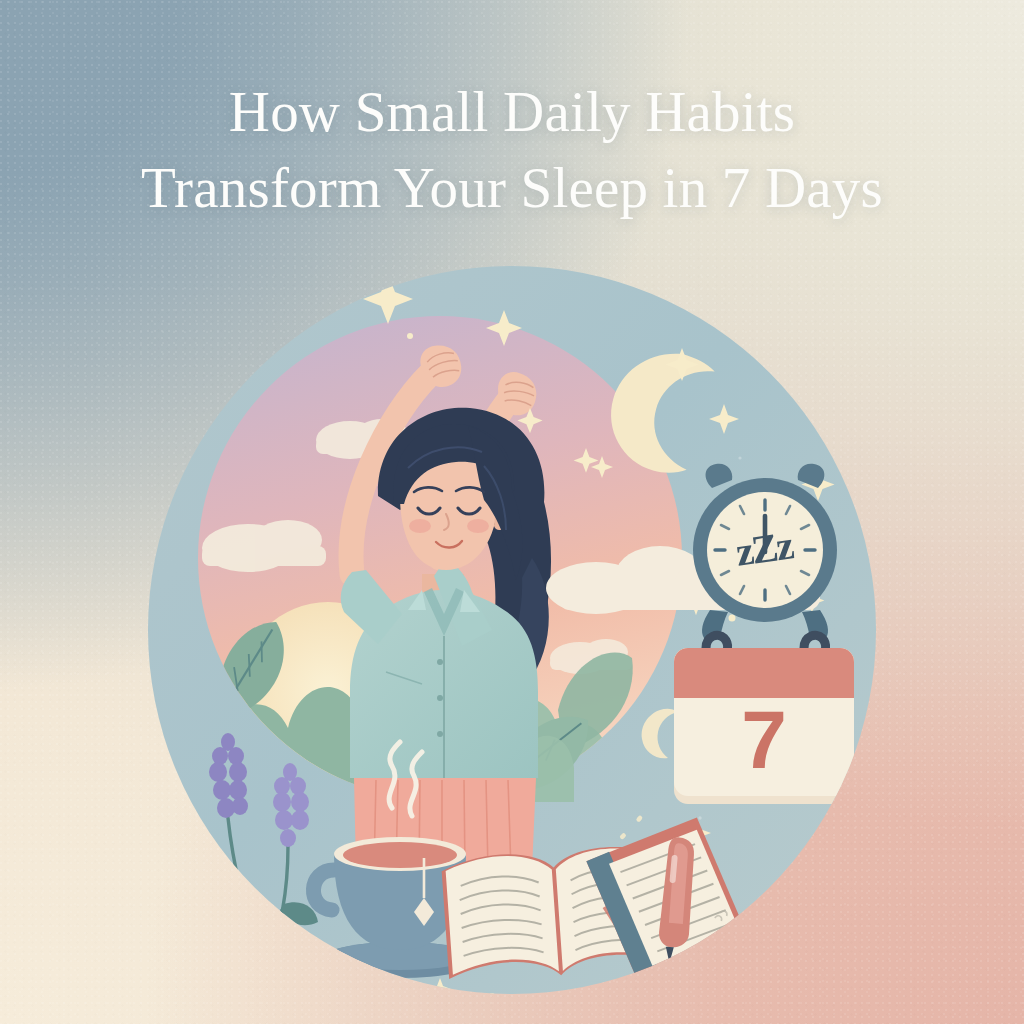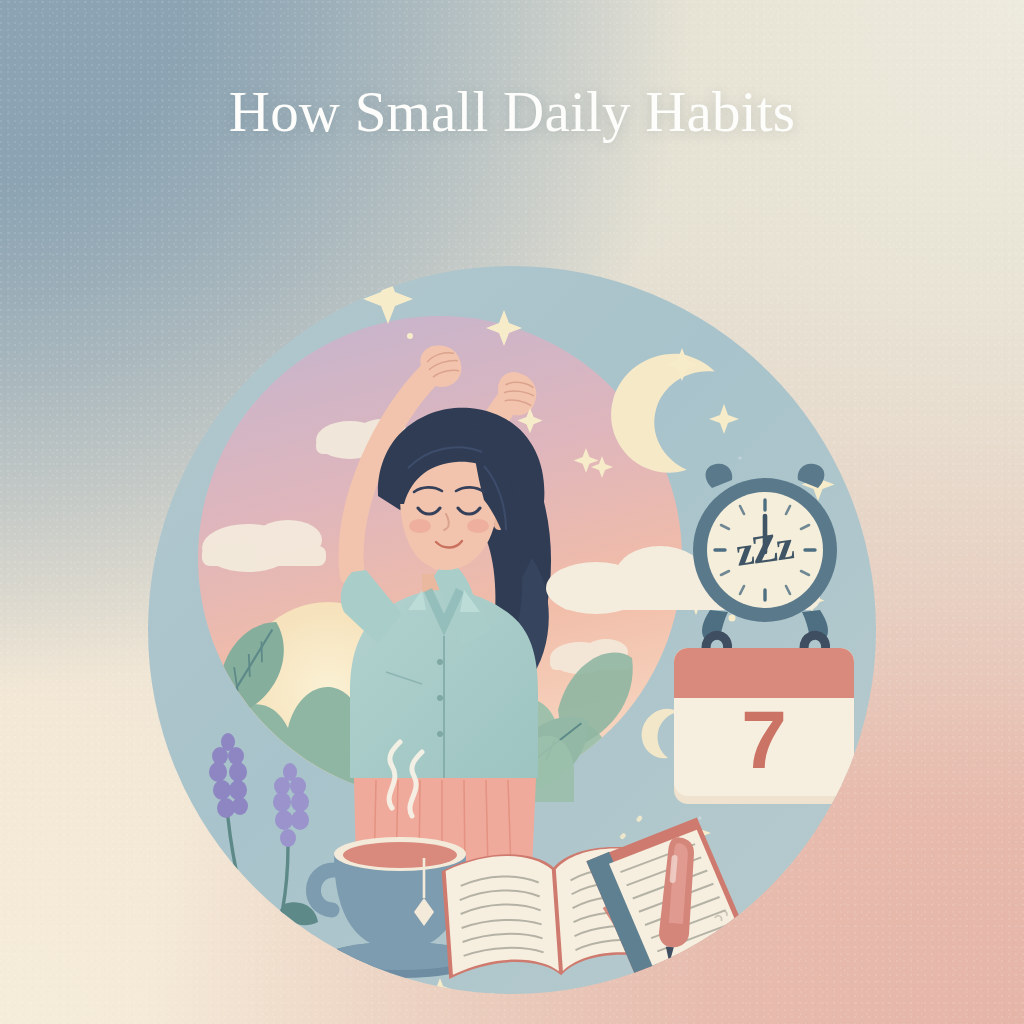--- a/index.html
+++ b/index.html
@@ -45,20 +45,21 @@
 </head>
 <body>
 
 <div id="poster">
 
   <div class="bgbase"></div>
   <div class="grain"></div>
 
   <div class="title">
     <div>How Small Daily Habits</div>
+    <div>Transform Your Sleep in 7 Days</div>
   </div>
 
   <div class="art">
    <div class="svgwrap">
     <svg viewBox="0 0 744 744" xmlns="http://www.w3.org/2000/svg">
       <defs>
         <clipPath id="bigcirc">
               <circle cx="372" cy="372" r="364"></circle>
             </clipPath>
         <clipPath id="innercirc">

